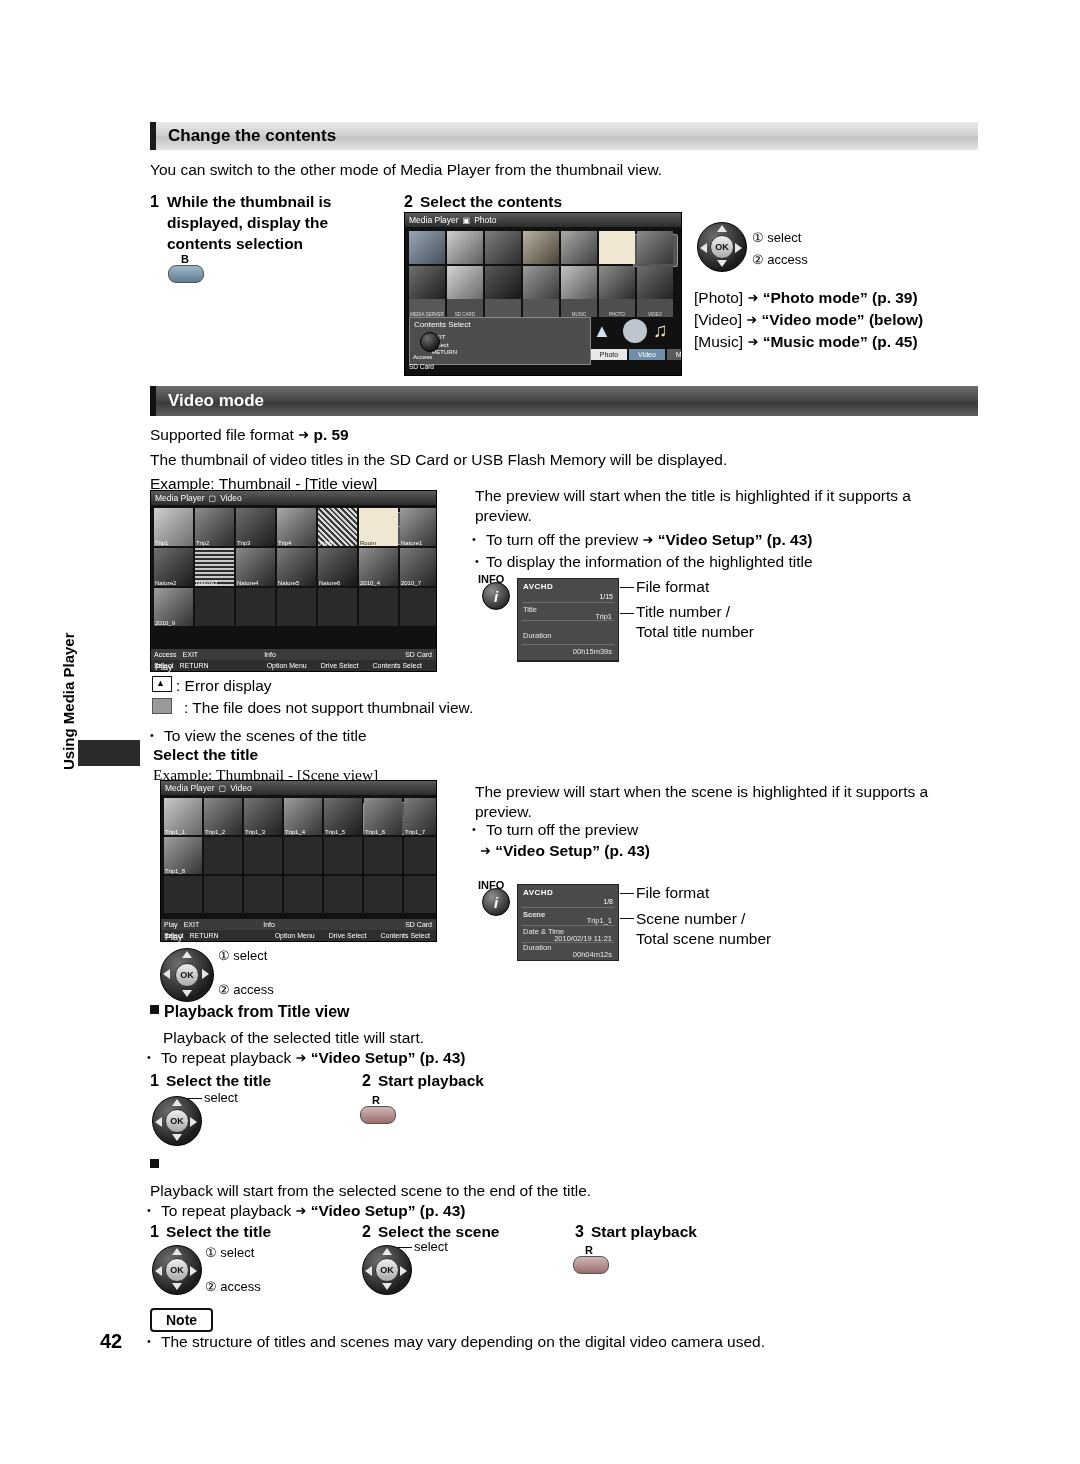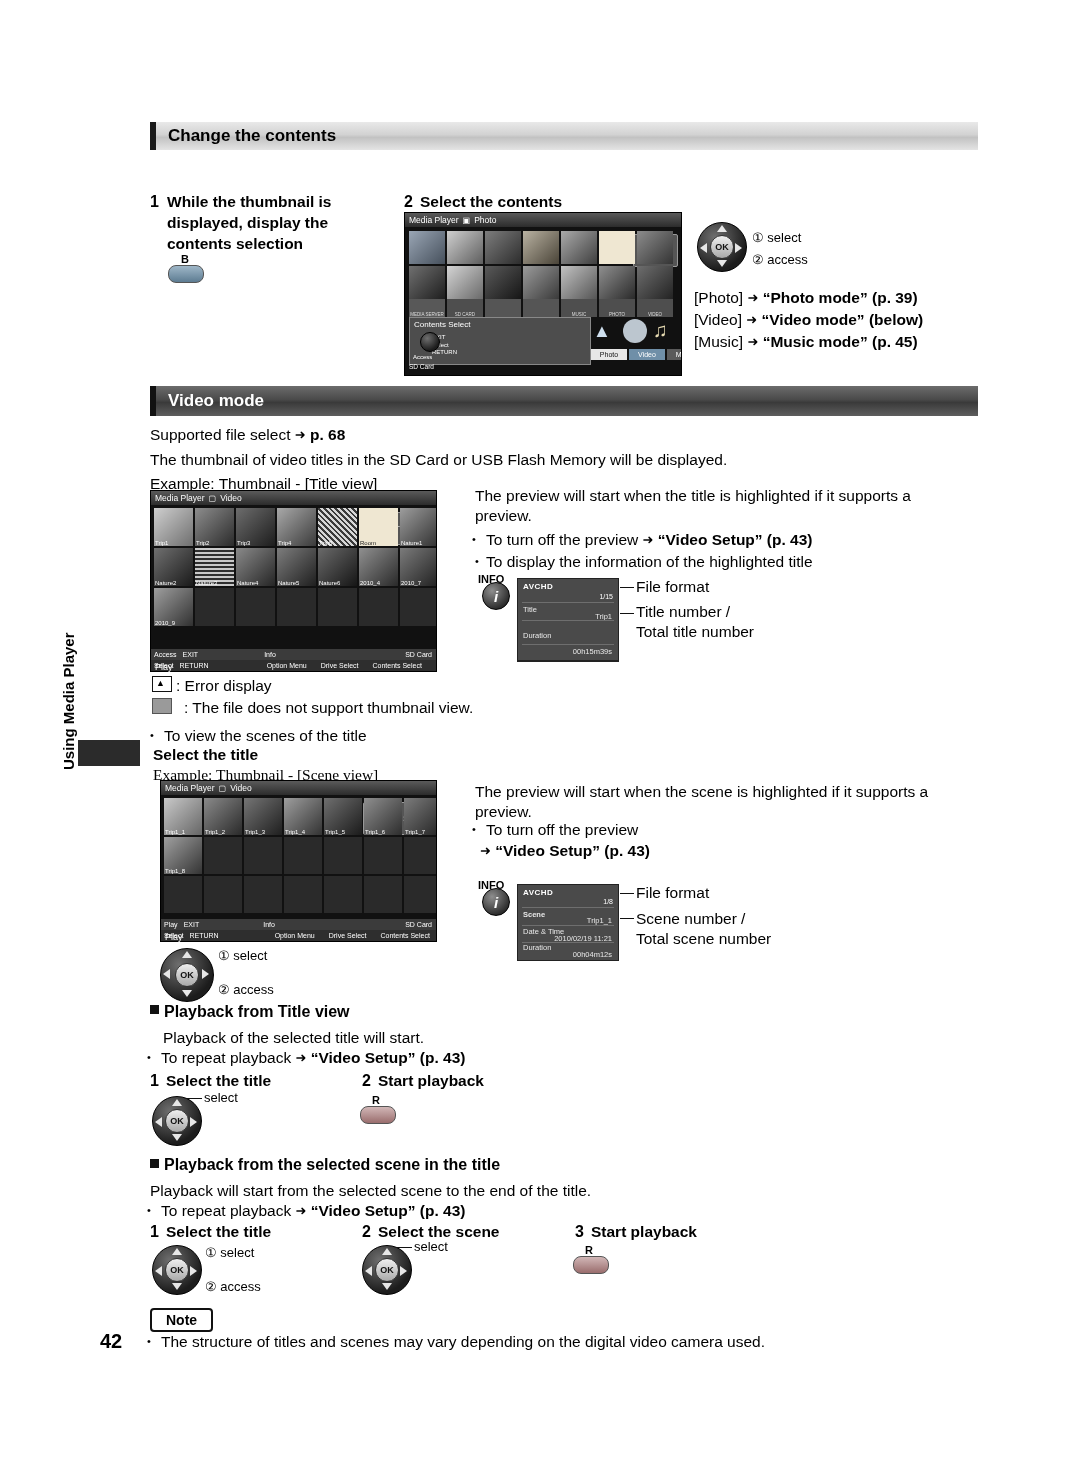--- a/index.html
+++ b/index.html
@@ -113,20 +113,21 @@
 </style>
 </head>
 <body>
 
 <div class="page">
 
   <div class="secbar" style="left:150px;top:122px;width:810px;height:28px;">
     <span>Change the contents</span>
   </div>
 
+  <div class="txt" style="left:150px;top:160px;width:790px;">You can switch to the other mode of Media Player from the thumbnail view.</div>
 
   <div class="txt" style="left:150px;top:192px;font-weight:bold;font-size:16px;">1</div>
   <div class="txt b" style="left:167px;top:192px;width:215px;line-height:1.35;">While the thumbnail is displayed, display the contents selection</div>
   <div class="txt xsmall b" style="left:181px;top:252px;">B</div>
   <div class="cbtn blue" style="left:168px;top:265px;"></div>
 
   <div class="txt" style="left:404px;top:192px;font-weight:bold;font-size:16px;">2</div>
   <div class="txt b" style="left:420px;top:192px;">Select the contents</div>
 
   <div class="screen" style="left:404px;top:212px;width:276px;height:162px;">
@@ -234,23 +235,23 @@
     <span>[Music]</span>
     <span class="arw"></span>
     <span class="b">“Music mode” (p. 45)</span>
   </div>
 
   <div class="secbar dark" style="left:150px;top:386px;width:810px;height:30px;">
     <span>Video mode</span>
   </div>
 
   <div class="txt" style="left:150px;top:425px;">
-    <span>Supported file select</span>
-    <span class="arw"></span>
-    <span class="b">p. 68</span>
+    <span>Supported file format</span>
+    <span class="arw"></span>
+    <span class="b">p. 59</span>
   </div>
   <div class="txt" style="left:150px;top:450px;width:800px;">The thumbnail of video titles in the SD Card or USB Flash Memory will be displayed.</div>
   <div class="txt" style="left:150px;top:474px;">Example: Thumbnail - [Title view]</div>
 
   <div class="screen" style="left:150px;top:490px;width:285px;height:180px;">
     <div class="scrhdr">
       <span>Media Player</span>
       <span style="font-size:8px;">▢</span>
       <span>Video</span>
       <span class="rpill">Title view</span>
@@ -519,21 +520,20 @@
       <div class="tri rt"></div>
     <div class="okc" style="left:13px;top:13px;">OK</div>
   </div>
   <div class="leadline" style="left:186px;top:1098px;width:16px;"></div>
   <div class="txt small" style="left:204px;top:1090px;">select</div>
 
   <div class="txt xsmall b" style="left:372px;top:1093px;">R</div>
   <div class="cbtn red" style="left:360px;top:1106px;"></div>
 
   <div style="position:absolute;left:150px;top:1159px;width:9px;height:9px;background:#111;"></div>
-  <div class="txt b" style="left:164px;top:1155px;font-size:16px;">Playback from the selected scene in the title</div>
   <div class="txt" style="left:150px;top:1181px;">Playback will start from the selected scene to the end of the title.</div>
   <div class="txt" style="left:147px;top:1201px;">
     <span class="bul"></span>
     <span>To repeat playback</span>
     <span class="arw"></span>
     <span class="b">“Video Setup” (p. 43)</span>
   </div>
 
   <div class="txt" style="left:150px;top:1222px;font-weight:bold;font-size:16px;">1</div>
   <div class="txt b" style="left:166px;top:1222px;">Select the title</div>

